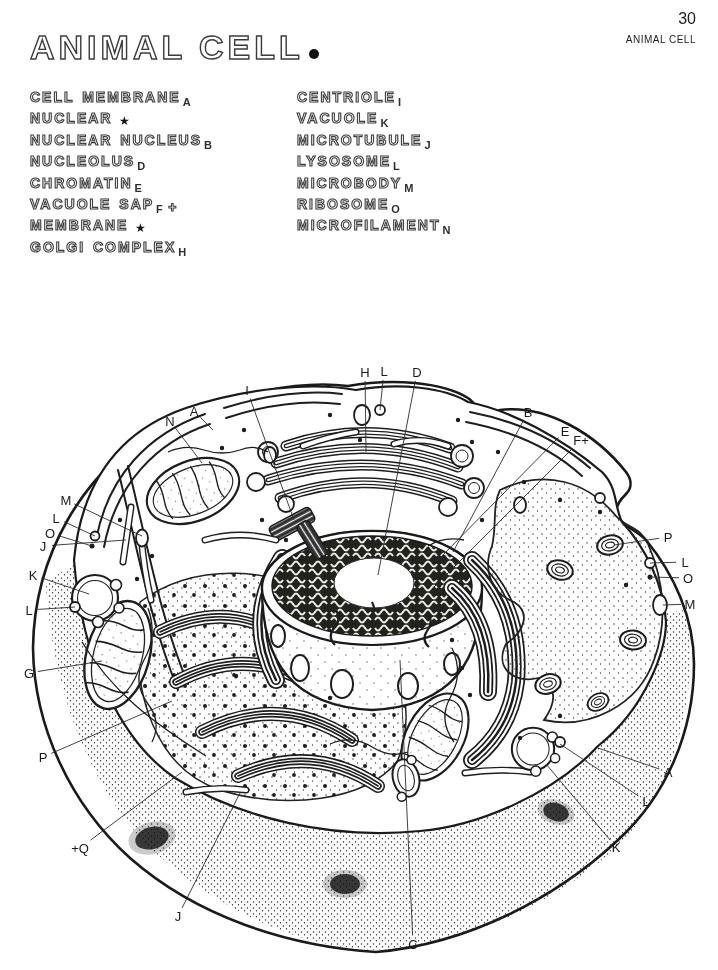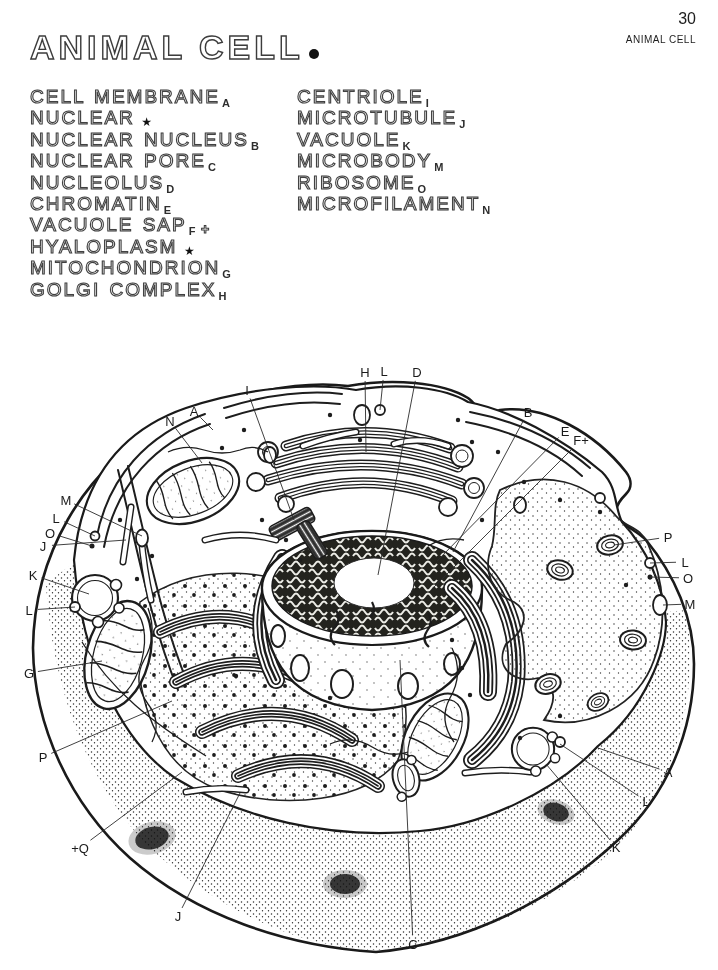--- a/index.html
+++ b/index.html
@@ -12,21 +12,21 @@
   .title{position:absolute;top:30px;left:30px;margin:0;font-size:34px;font-weight:bold;
          letter-spacing:4px;line-height:1;white-space:nowrap;}
   .title .hollow{-webkit-text-stroke:1.4px #3c3c3c;}
   .title-dot{display:inline-block;width:10px;height:10px;background:#111;border-radius:50%;
              margin-left:5px;vertical-align:baseline;}
   .legend{position:absolute;top:86px;left:0;width:718px;}
   .legend ul{list-style:none;margin:0;padding:0;position:absolute;top:0;}
   .legend .col-left{left:30px;}
   .legend .col-right{left:297px;}
   .legend-item{height:21.4px;line-height:21.4px;white-space:nowrap;}
-  .legend-item .label{font-size:19px;font-weight:normal;letter-spacing:2px;word-spacing:2px;}
+  .legend-item .label{font-size:14px;font-weight:bold;letter-spacing:2px;word-spacing:2px;}
   .legend-item .sub{font-size:11px;font-weight:600;color:#2e2e2e;position:relative;top:4px;margin-left:2px;letter-spacing:0;}
   .legend-item .star{font-size:12px;color:#111;position:relative;top:2px;margin-left:2px;}
   .legend-item .cross{font-size:14px;font-weight:bold;position:relative;top:3px;margin-left:1px;
                       color:#fff;-webkit-text-stroke:1px #3c3c3c;text-shadow:0 0 1px rgba(70,70,70,.55);}
   svg#diagram{position:absolute;top:0;left:0;}
   svg text.callout{font-family:"Liberation Sans",sans-serif;font-size:13px;font-weight:500;fill:#1b1b1b;}
   svg .callout-line{stroke:#2b2b2b;stroke-width:.9;fill:none;}
 </style>
 </head>
 <body>
@@ -45,61 +45,58 @@
     </li>
 
     <li class="legend-item">
       <span class="label hollow">NUCLEAR</span>
     <span class="star">★</span></li>
 
     <li class="legend-item">
       <span class="label hollow">NUCLEAR NUCLEUS</span><span class="sub">B</span>
     </li>
 
-    <li class="legend-item">
-      <span class="label hollow">NUCLEAR PORE</span><span class="sub">C</span>
-    </li>
 
     <li class="legend-item">
       <span class="label hollow">NUCLEOLUS</span><span class="sub">D</span>
     </li>
 
     <li class="legend-item">
       <span class="label hollow">CHROMATIN</span><span class="sub">E</span>
     </li>
 
     <li class="legend-item">
       <span class="label hollow">VACUOLE SAP</span><span class="sub">F</span>
     <span class="cross">+</span></li>
 
     <li class="legend-item">
-      <span class="label hollow">HYALOPLASM</span>
+      <span class="label hollow">MEMBRANE</span>
     <span class="star">★</span></li>
 
-    <li class="legend-item">
-      <span class="label hollow">MITOCHONDRION</span><span class="sub">G</span>
-    </li>
 
     <li class="legend-item">
       <span class="label hollow">GOLGI COMPLEX</span><span class="sub">H</span>
     </li>
   </ul>
     <ul class="col-right" id="col-right">
     <li class="legend-item">
       <span class="label hollow">CENTRIOLE</span><span class="sub">I</span>
     </li>
 
     <li class="legend-item">
+      <span class="label hollow">VACUOLE</span><span class="sub">K</span>
+    </li>
+
+    <li class="legend-item">
       <span class="label hollow">MICROTUBULE</span><span class="sub">J</span>
     </li>
 
     <li class="legend-item">
-      <span class="label hollow">VACUOLE</span><span class="sub">K</span>
-    </li>
-
+      <span class="label hollow">LYSOSOME</span><span class="sub">L</span>
+    </li>
 
     <li class="legend-item">
       <span class="label hollow">MICROBODY</span><span class="sub">M</span>
     </li>
 
     <li class="legend-item">
       <span class="label hollow">RIBOSOME</span><span class="sub">O</span>
     </li>
 
     <li class="legend-item">

